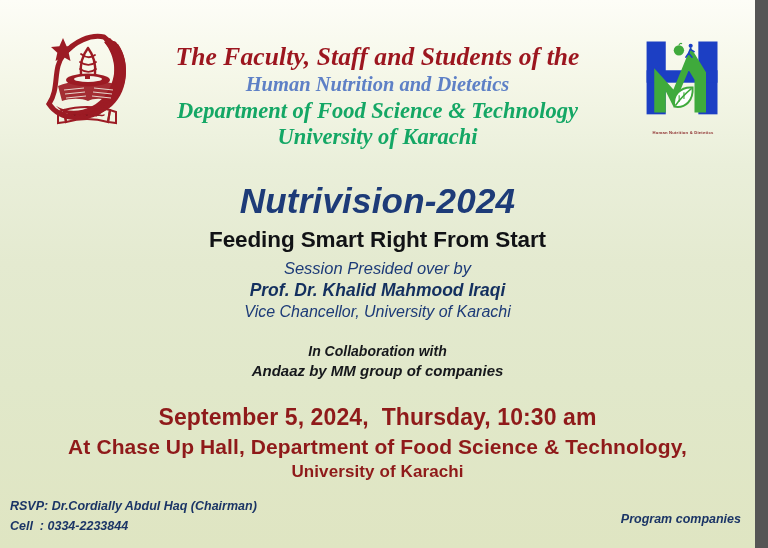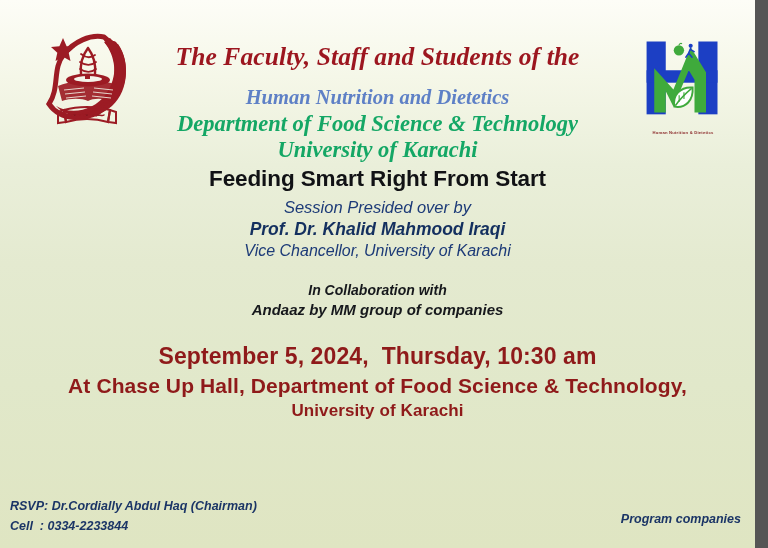--- a/index.html
+++ b/index.html
@@ -67,21 +67,21 @@
     font-size: 25.5px;
     color: #9c161f;
     letter-spacing: .1px;
   }
   .hdr-2 {
     font-family: "Liberation Serif", serif;
     font-weight: bold;
     font-style: italic;
     font-size: 20.5px;
     color: #5e80c6;
-    margin-top: 15px;
+    margin-top: 2px;
   }
   .hdr-3 {
     font-family: "Liberation Serif", serif;
     font-weight: bold;
     font-style: italic;
     font-size: 22.5px;
     color: #14a765;
     margin-top: 2px;
   }
   .hdr-4 {
@@ -267,20 +267,21 @@
   </div>
 
   <div class="header">
     <div class="hdr-1">The Faculty, Staff and Students of the</div>
     <div class="hdr-2">Human Nutrition and Dietetics</div>
     <div class="hdr-3">Department of Food Science &amp; Technology</div>
     <div class="hdr-4">University of Karachi</div>
   </div>
 
   <div class="body-block">
+    <div class="event-title">Nutrivision-2024</div>
     <div class="event-sub">Feeding Smart Right From Start</div>
     <div class="presided">Session Presided over by</div>
     <div class="presider">Prof. Dr. Khalid Mahmood Iraqi</div>
     <div class="presider-role">Vice Chancellor, University of Karachi</div>
     <div class="collab-label">In Collaboration with</div>
     <div class="collab-name">Andaaz by MM group of companies</div>
     <div class="when">September 5, 2024,  Thursday, 10:30 am</div>
     <div class="where-1">At Chase Up Hall, Department of Food Science &amp; Technology,</div>
     <div class="where-2">University of Karachi</div>
   </div>

